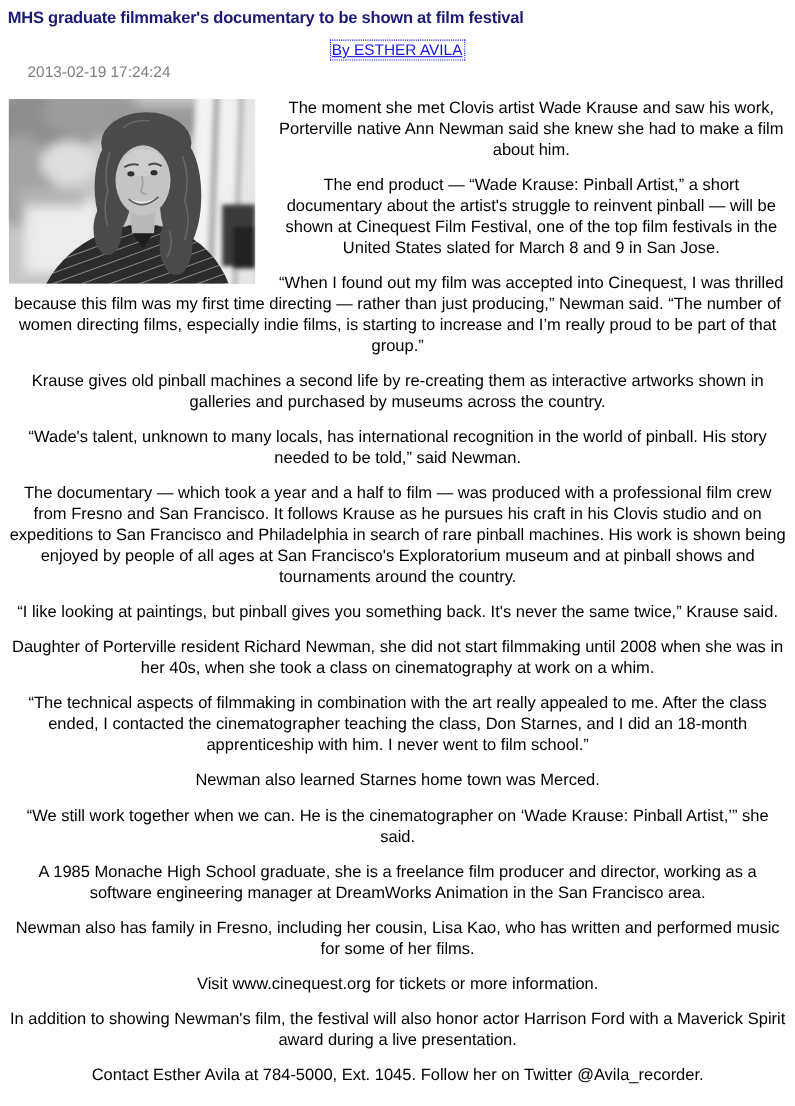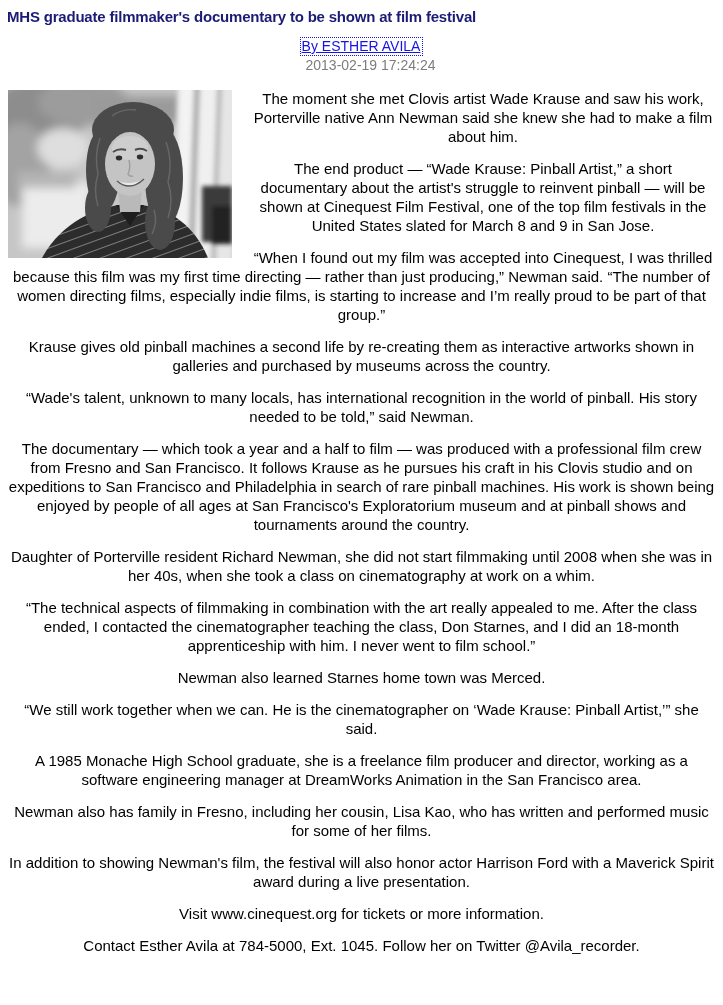--- a/index.html
+++ b/index.html
@@ -34,21 +34,20 @@
     text-decoration:underline;
     outline:1px dotted var(--link);
     padding:0 2px 1px 1px;
     cursor:pointer;
   }
   .timestamp{
     font-size:14px;
     line-height:16px;
     color:var(--muted);
     margin:2px 0 16px 18px;
-    text-align:center;
   }
   .article-body{
     font-size:15px;
     line-height:19px;
     color:var(--text);
   }
   .article-body p{
     margin:0 0 13px 0;
     text-align:center;
   }
@@ -152,24 +151,25 @@
         <path d="M100,50 q4,-18 22,-22 q20,-3 32,12 q-16,-8 -30,-6 q-16,3 -24,16 Z" fill="#4a4a4a"></path>
       </svg>
     </figure>
 
     <p>The moment she met Clovis artist Wade Krause and saw his work, Porterville native Ann Newman said she knew she had to make a film about him.</p>
     <p>The end product — “Wade Krause: Pinball Artist,” a short documentary about the artist's struggle to reinvent pinball — will be shown at Cinequest Film Festival, one of the top film festivals in the United States slated for March 8 and 9 in San Jose.</p>
     <p>“When I found out my film was accepted into Cinequest, I was thrilled because this film was my first time directing — rather than just producing,” Newman said. “The number of women directing films, especially indie films, is starting to increase and I’m really proud to be part of that group.”</p>
     <p>Krause gives old pinball machines a second life by re-creating them as interactive artworks shown in galleries and purchased by museums across the country.</p>
     <p>“Wade's talent, unknown to many locals, has international recognition in the world of pinball. His story needed to be told,” said Newman.</p>
     <p>The documentary — which took a year and a half to film — was produced with a professional film crew from Fresno and San Francisco. It follows Krause as he pursues his craft in his Clovis studio and on expeditions to San Francisco and Philadelphia in search of rare pinball machines. His work is shown being enjoyed by people of all ages at San Francisco's Exploratorium museum and at pinball shows and tournaments around the country.</p>
+    <p>“I like looking at paintings, but pinball gives you something back. It's never the same twice,” Krause said.</p>
     <p>Daughter of Porterville resident Richard Newman, she did not start filmmaking until 2008 when she was in her 40s, when she took a class on cinematography at work on a whim.</p>
     <p>“The technical aspects of filmmaking in combination with the art really appealed to me. After the class ended, I contacted the cinematographer teaching the class, Don Starnes, and I did an 18-month apprenticeship with him. I never went to film school.”</p>
     <p>Newman also learned Starnes home town was Merced.</p>
     <p>“We still work together when we can. He is the cinematographer on ‘Wade Krause: Pinball Artist,’” she said.</p>
     <p>A 1985 Monache High School graduate, she is a freelance film producer and director, working as a software engineering manager at DreamWorks Animation in the San Francisco area.</p>
     <p>Newman also has family in Fresno, including her cousin, Lisa Kao, who has written and performed music for some of her films.</p>
+    <p>Visit www.cinequest.org for tickets or more information.</p>
     <p>In addition to showing Newman's film, the festival will also honor actor Harrison Ford with a Maverick Spirit award during a live presentation.</p>
-    <p>Visit www.cinequest.org for tickets or more information.</p>
     <p>Contact Esther Avila at 784-5000, Ext. 1045. Follow her on Twitter @Avila_recorder.</p>
     <div class="clear"></div>
   </div>
 </div>
 
 </body></html>

